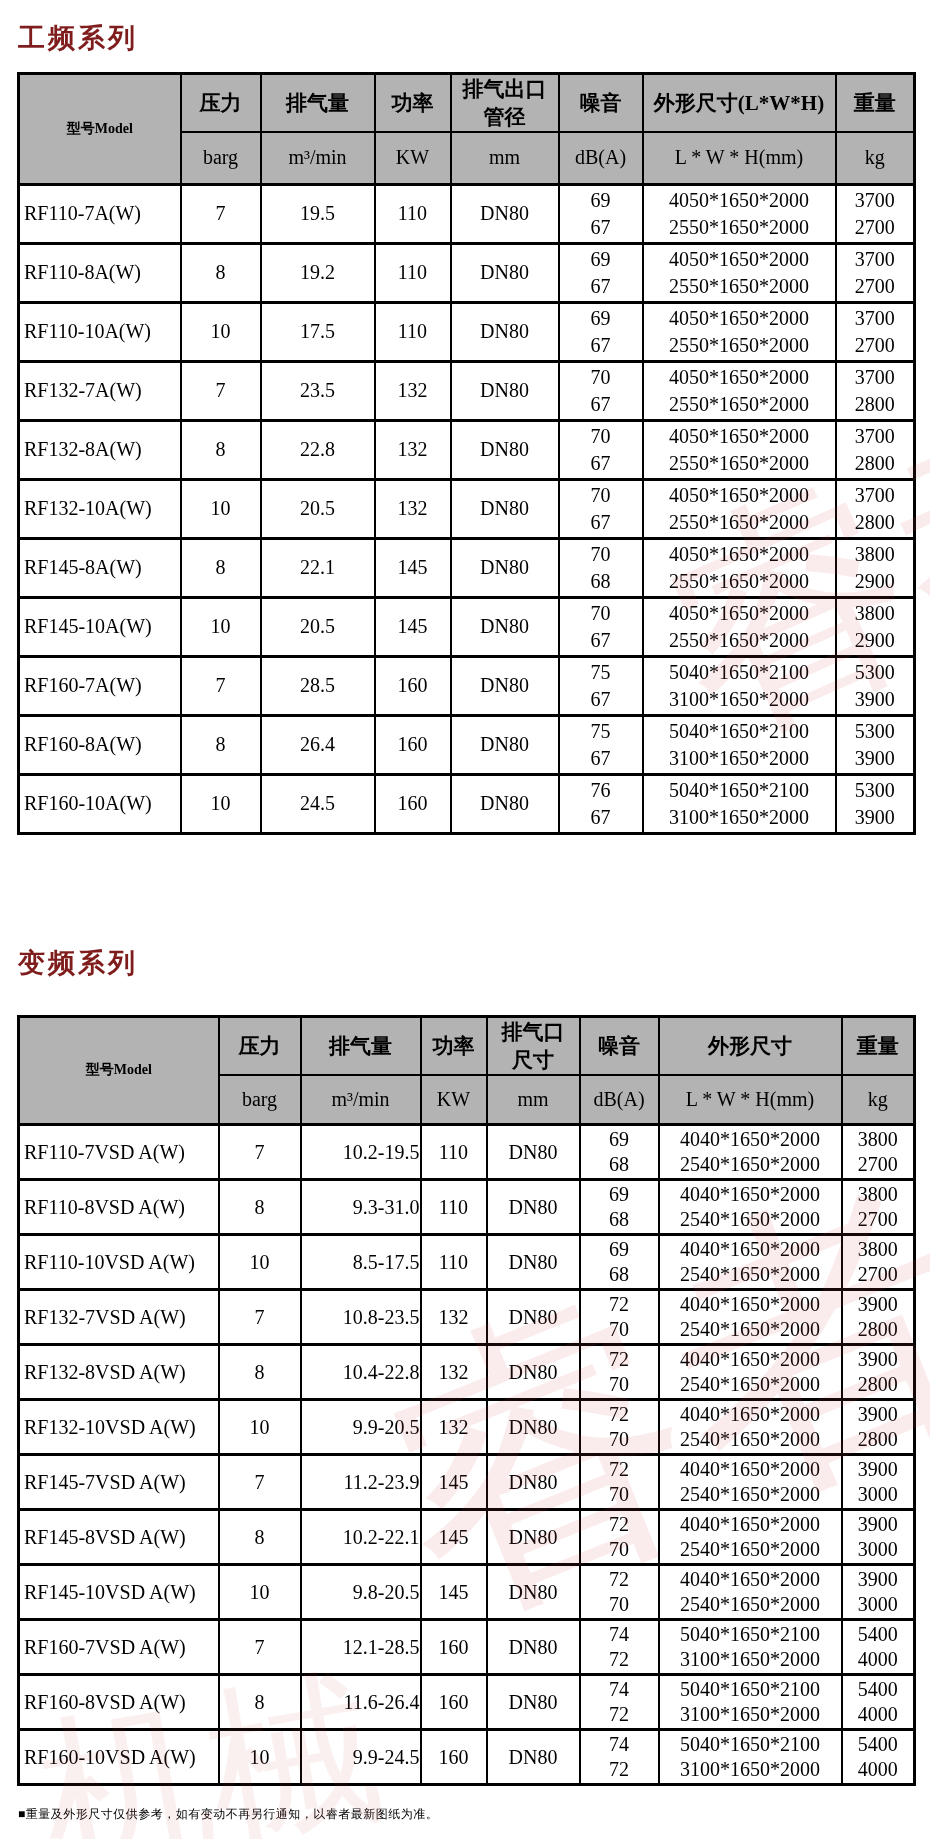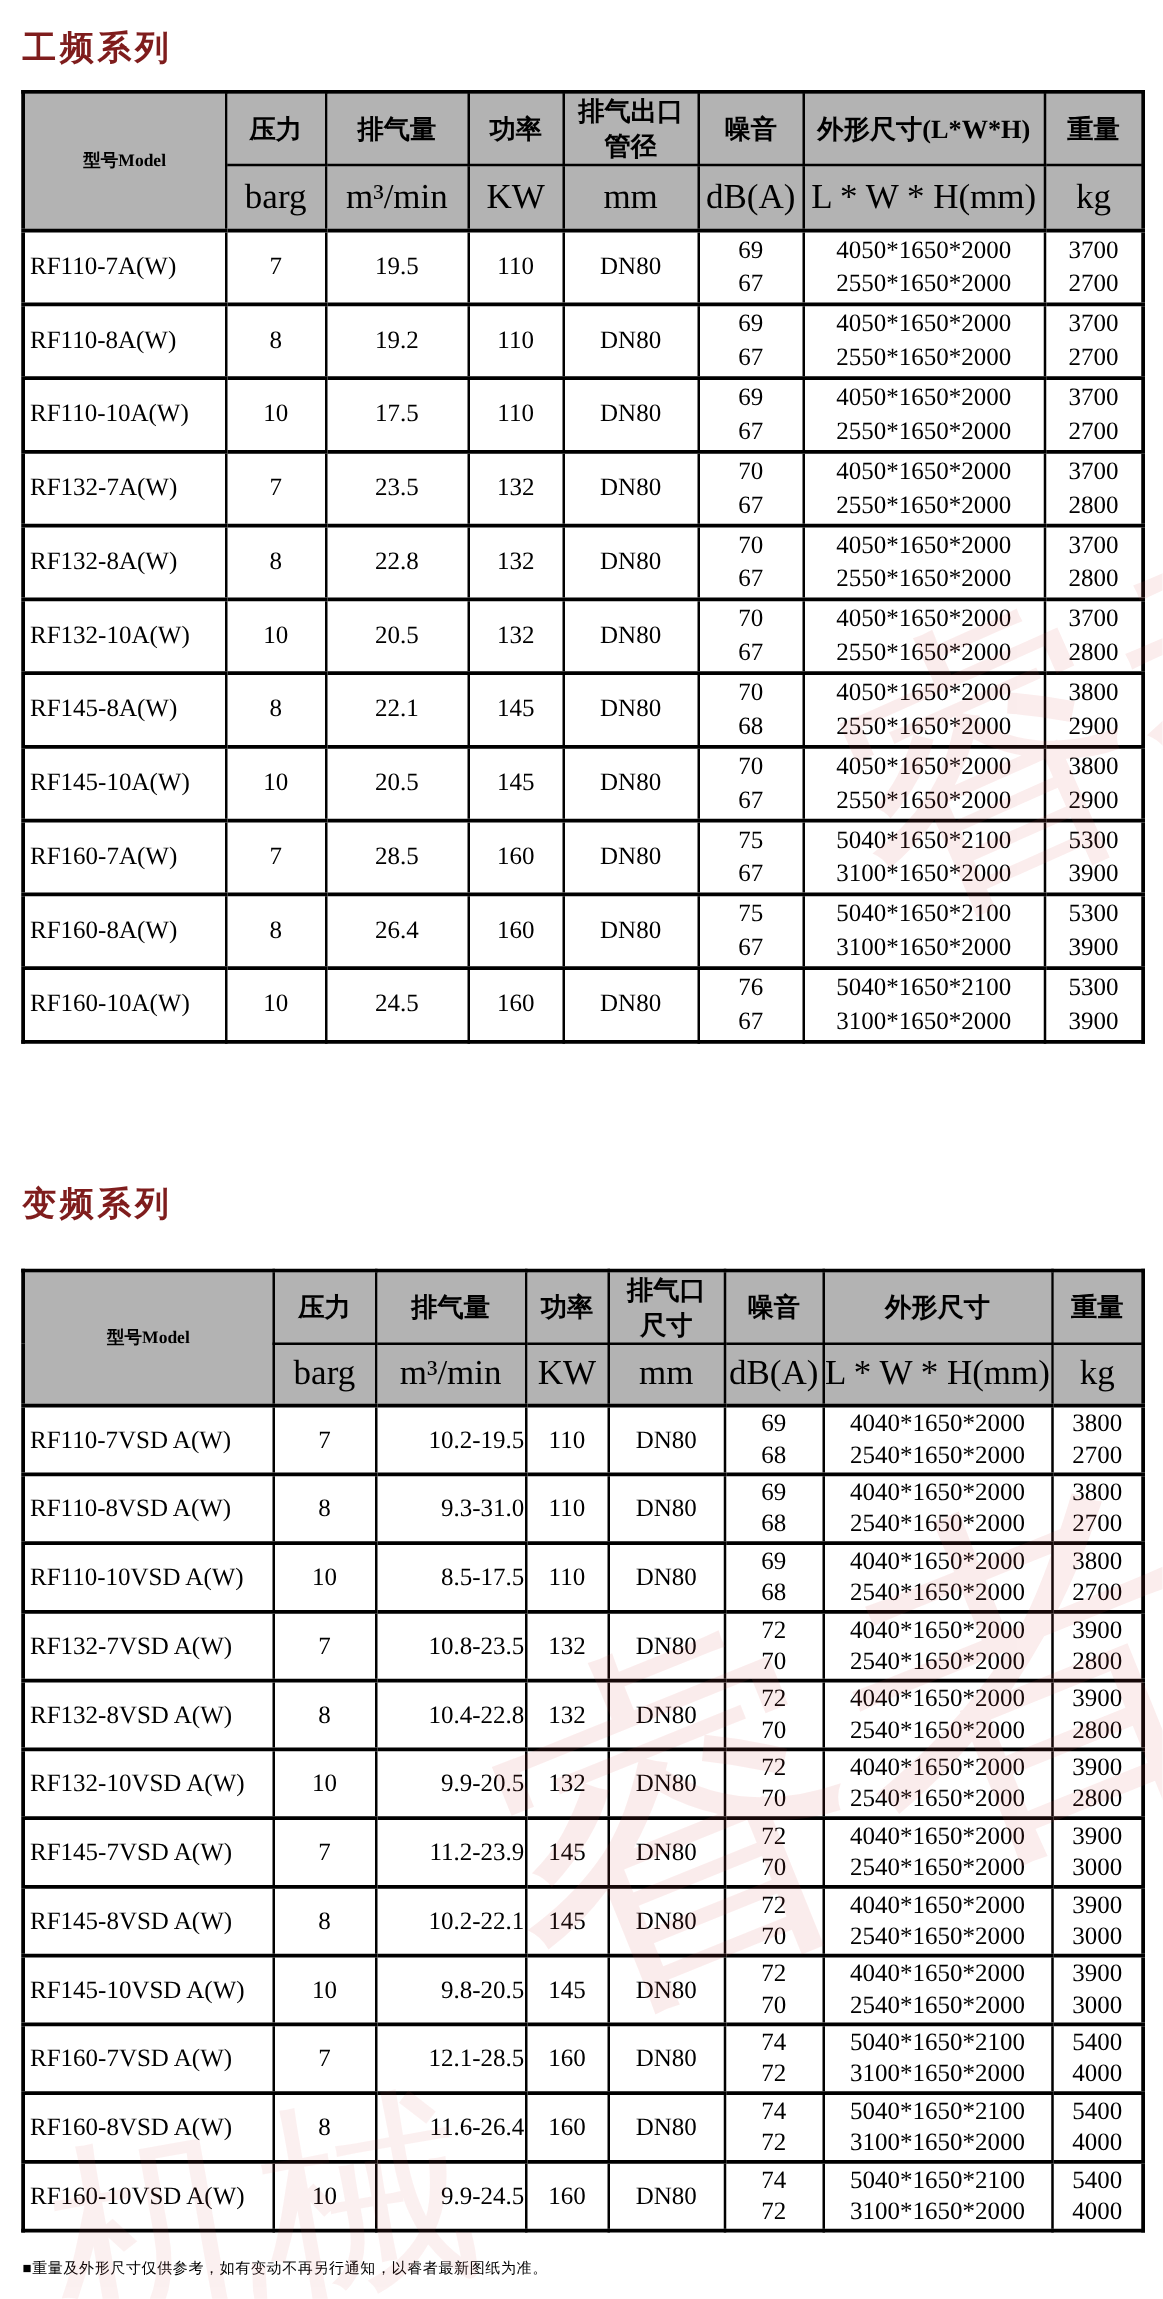--- a/index.html
+++ b/index.html
@@ -42,21 +42,21 @@
     font-weight:bold;
     font-size:21px;
     text-align:center;
   }
   .spec-table .hr1 { height:53px; }
   .spec-table .hr2 { height:52px; }
   #table2 .hr1 { height:50px; }
   #table2 .hr2 { height:50px; }
   .spec-table .hr2 th {
     font-weight:normal;
-    font-size:28px;
+    font-size:20px;
     border-top-width:2px;
   }
   .spec-table thead .model-h {
     font-size:14px;
     font-weight:bold;
   }
   .spec-table tbody td {
     border-top-width:3px;
     font-size:20px;
   }

